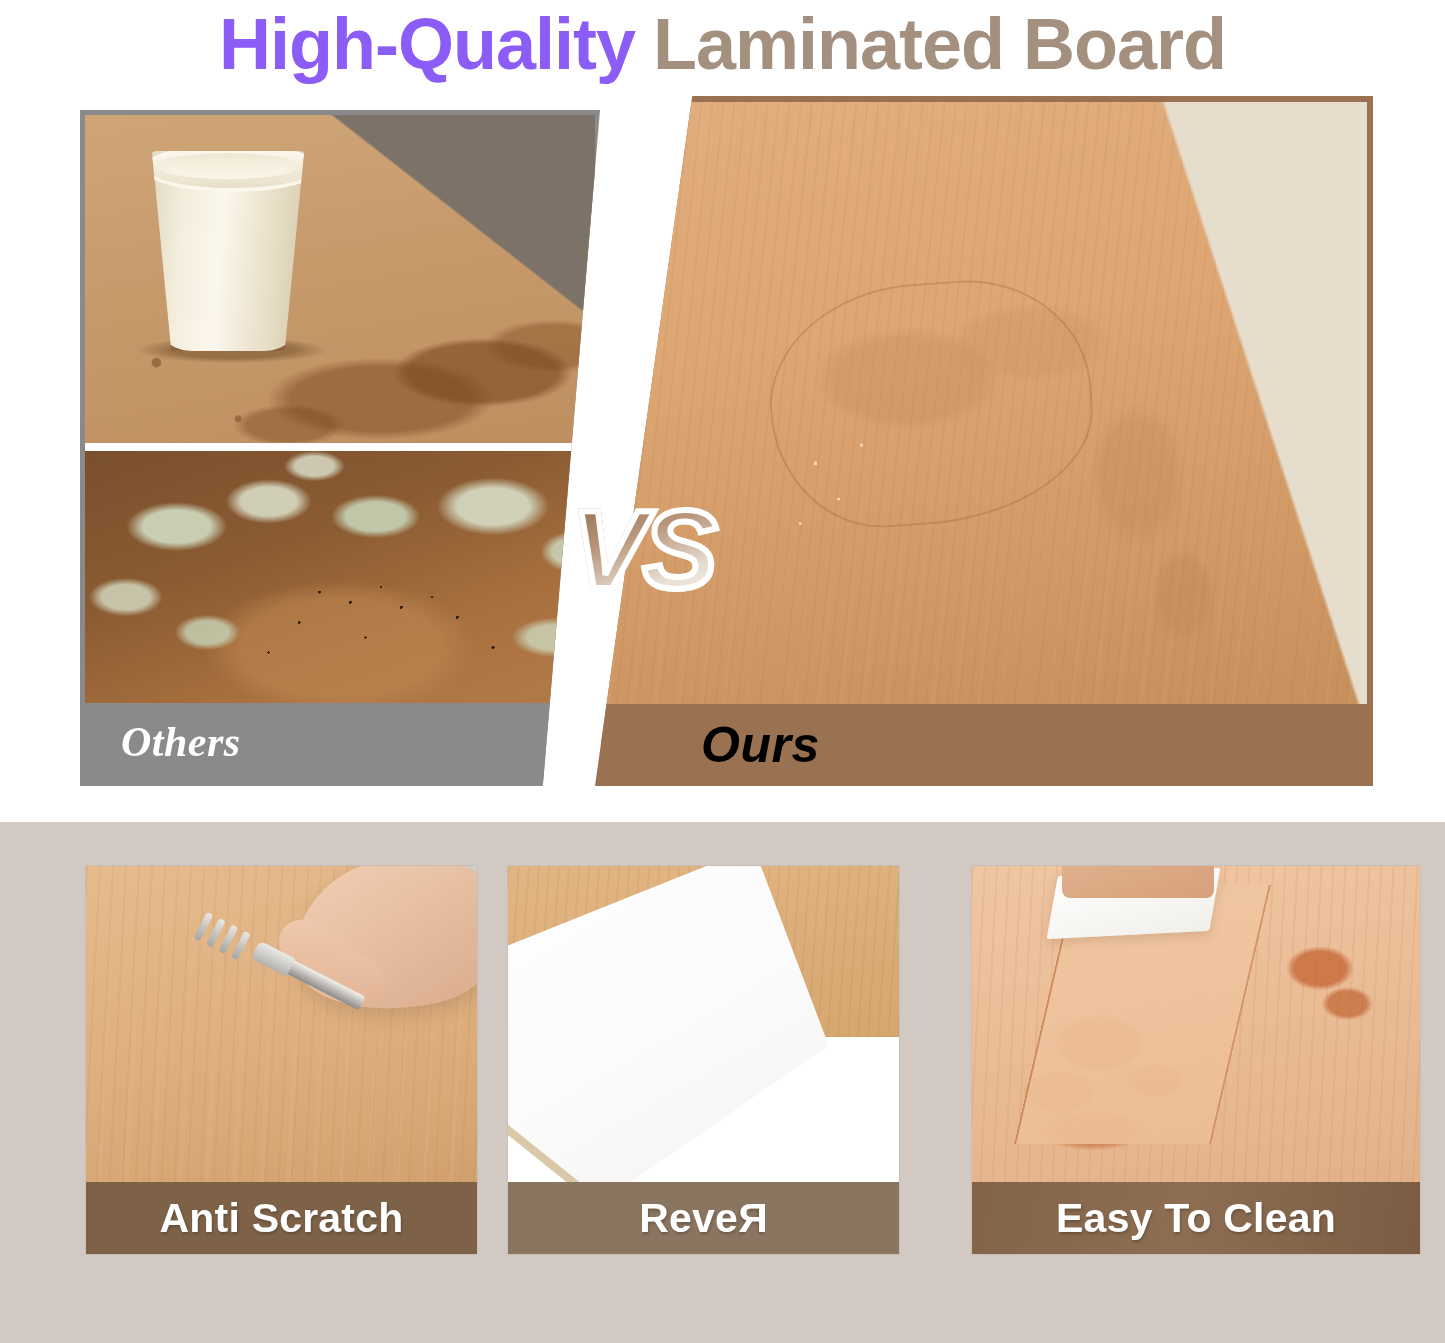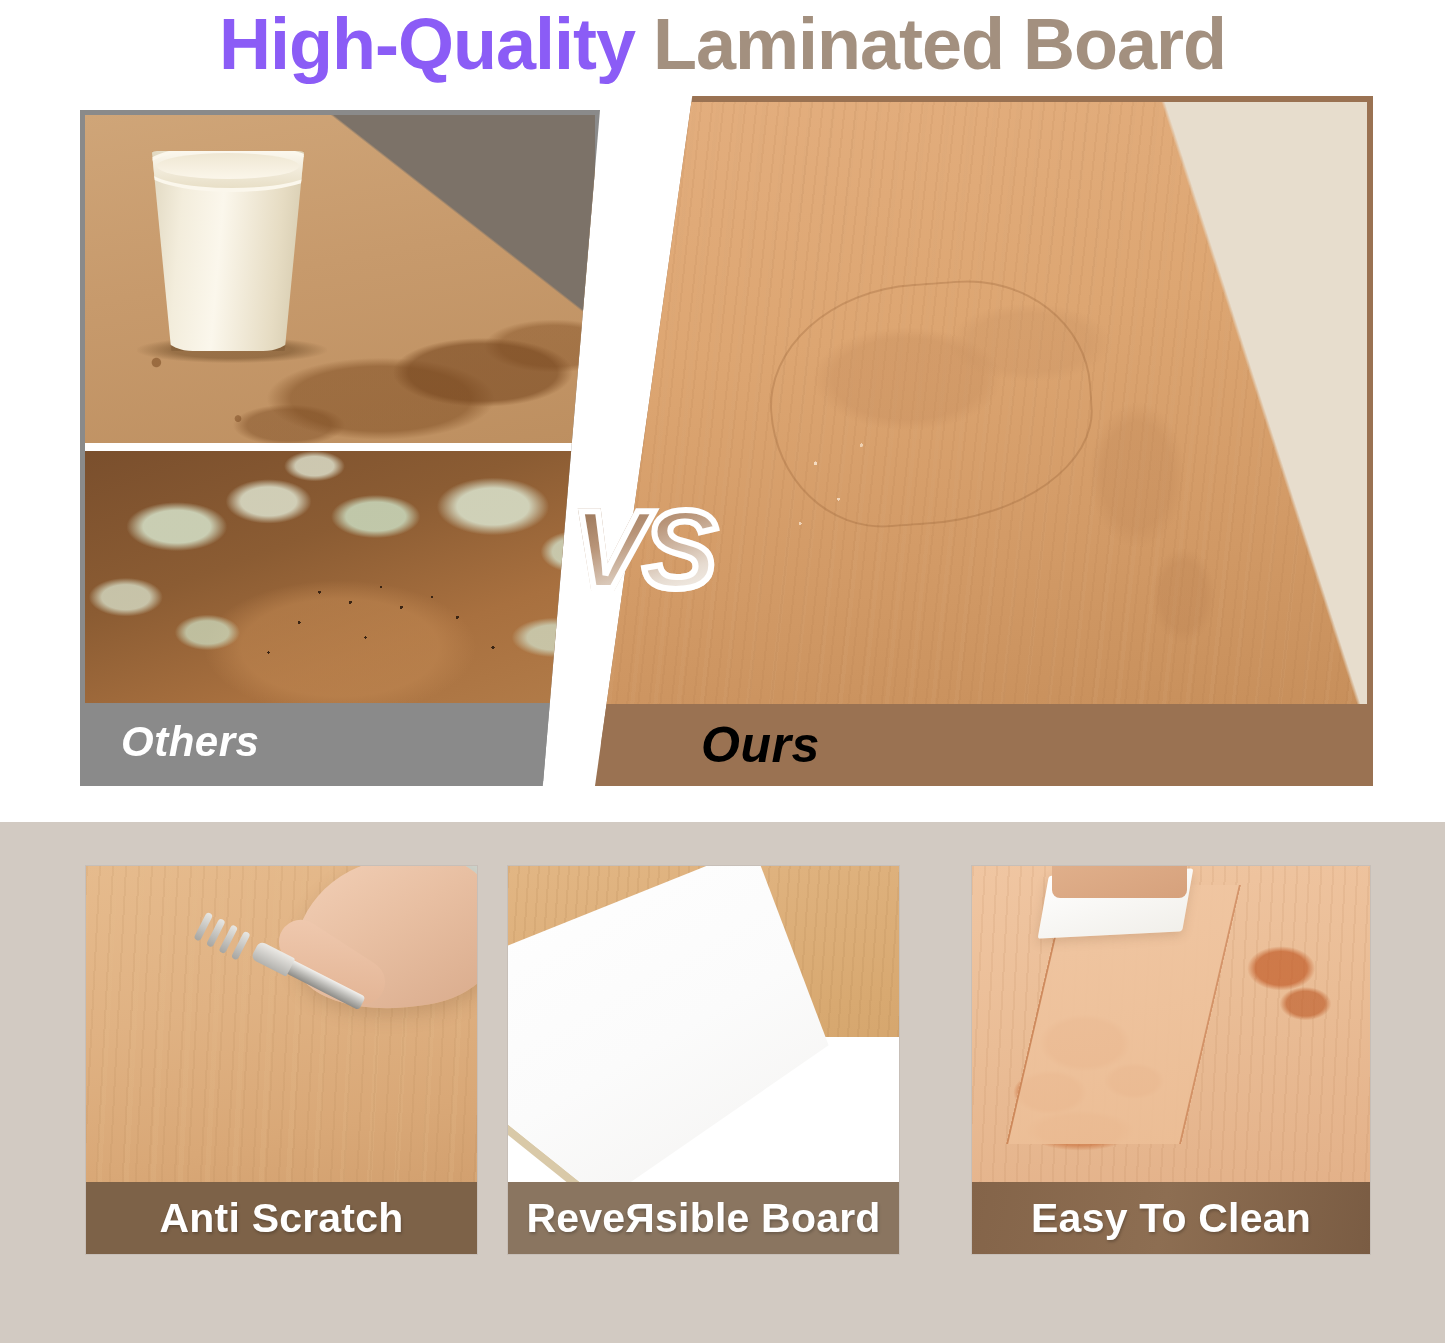--- a/index.html
+++ b/index.html
@@ -24,20 +24,21 @@
 
   
   .compare { position:absolute; left:0; top:96px; width:1445px; height:700px; }
 
   
   .others-wrap {
     position:absolute; left:80px; top:14px; width:520px; height:676px;
     clip-path: polygon(0 0, 100% 0, 89% 100%, 0 100%);
     background:#8a8a8a;
     overflow:hidden;
+    font-family:Liberation Serif, serif;
   }
   .others-inner { position:absolute; inset:5px 5px 5px 5px; overflow:hidden; }
 
   
   .photo-coffee {
     position:absolute; left:0; top:0; right:0; height:330px;
     overflow:hidden;
     background:
       
       linear-gradient(218deg, #7c7268 0 28%, rgba(124,114,104,0) 28.4%),
@@ -193,21 +194,21 @@
     position:absolute; left:0; top:822px; width:1445px; height:521px;
     background:#d2cac2;
   }
   .f-card {
     position:absolute; top:44px; width:391px; height:388px;
     overflow:hidden;
     box-shadow:0 0 0 1px rgba(0,0,0,.05);
   }
   .f1 { left:86px; }
   .f2 { left:508px; }
-  .f3 { left:972px; width:398px; }
+  .f3 { left:972px; width:448px; }
 
   .f-photo { position:absolute; left:0; top:0; right:0; bottom:72px; overflow:hidden; }
 
   
   .ph-scratch {
     position:absolute; inset:0;
     background:
       linear-gradient(196deg, #cfd4cc 0 6%, rgba(207,212,204,0) 6.4%),
       repeating-linear-gradient(93deg,
         rgba(176,130,82,.13) 0px, rgba(176,130,82,.13) 2px,
@@ -412,21 +413,20 @@
     <div class="f-card f2">
       <div class="f-photo">
         <div class="ph-reversible"></div>
         <div class="rev-white-bottom"></div>
         <div class="rev-edge"></div>
         <div class="rev-board"></div>
       </div>
       <div class="f-bar bar2">
         <span>Reve</span>
           <span class="rev-r">R</span>
-          <span>sible Board</span>
       </div>
     </div>
 
     <div class="f-card f3">
       <div class="f-photo">
         <div class="ph-clean"></div>
         <div class="sauce"></div>
         <div class="sauce2"></div>
         <div class="swipe"></div>
         <div class="cloth"></div>

